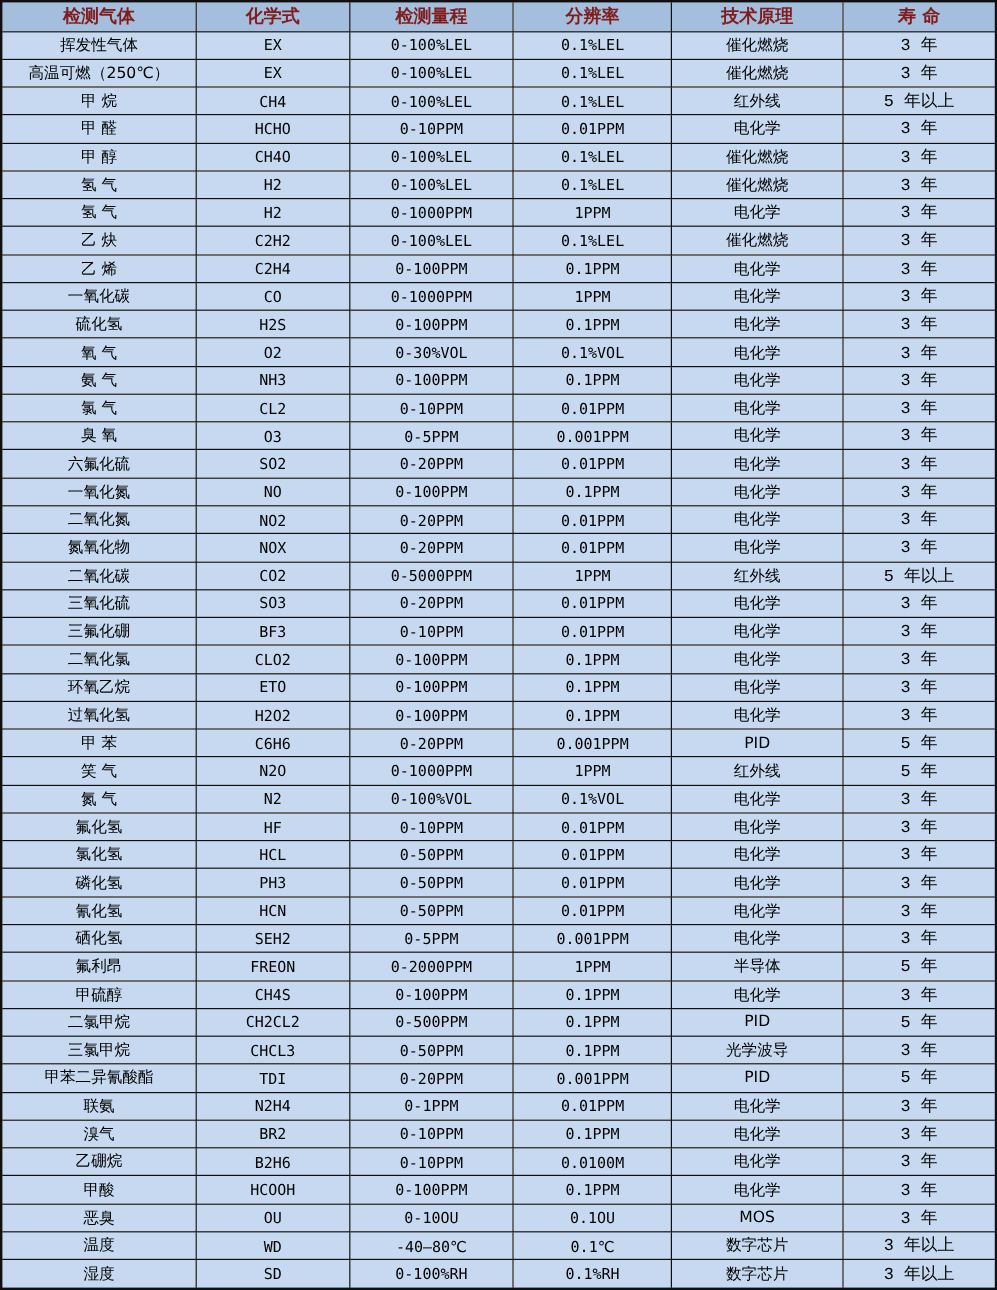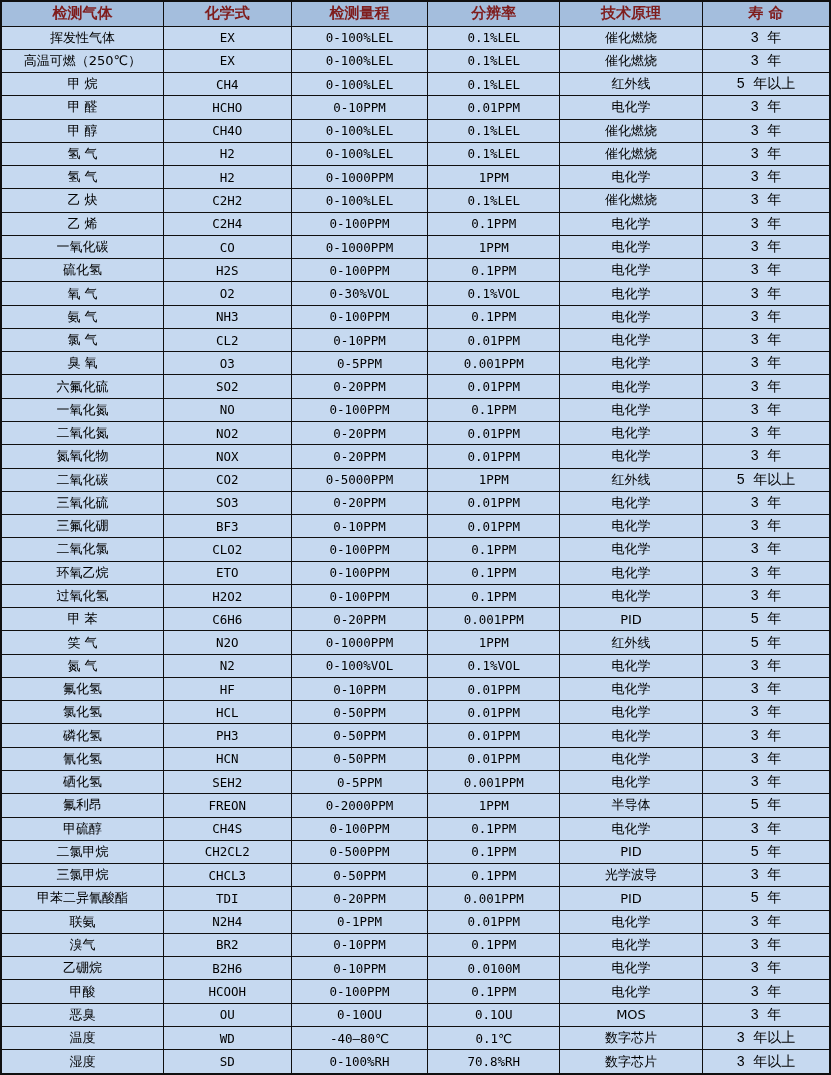--- a/index.html
+++ b/index.html
@@ -427,18 +427,18 @@
         <td>WD</td>
         <td>-40—80℃</td>
         <td>0.1℃</td>
         <td>数字芯片</td>
         <td>3 年以上</td>
       </tr>
       <tr>
         <td>湿度</td>
         <td>SD</td>
         <td>0-100%RH</td>
-        <td>70.8%RH</td>
+        <td>0.1%RH</td>
         <td>数字芯片</td>
         <td>3 年以上</td>
       </tr>
     </tbody>
 </table>
 
 </body></html>

